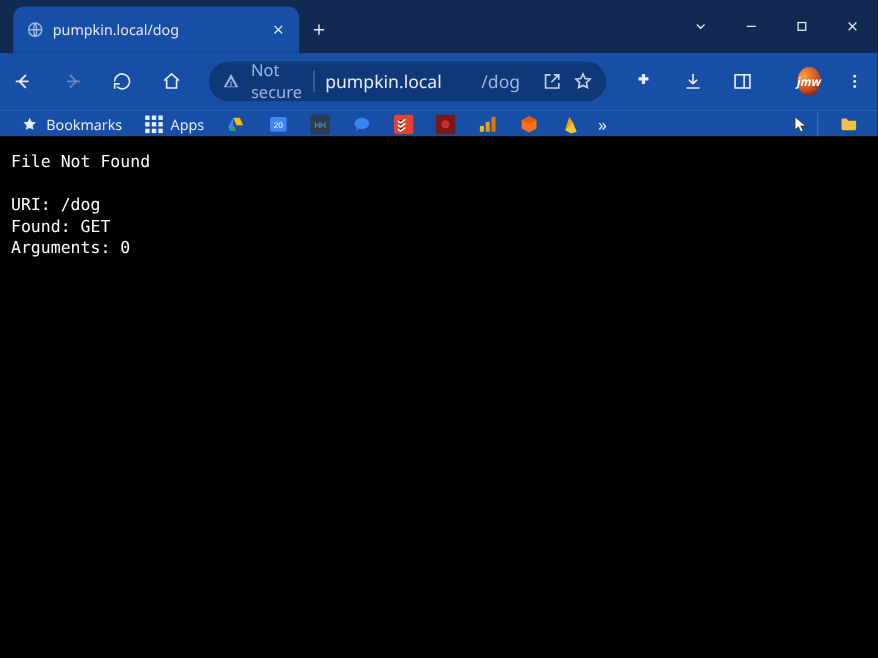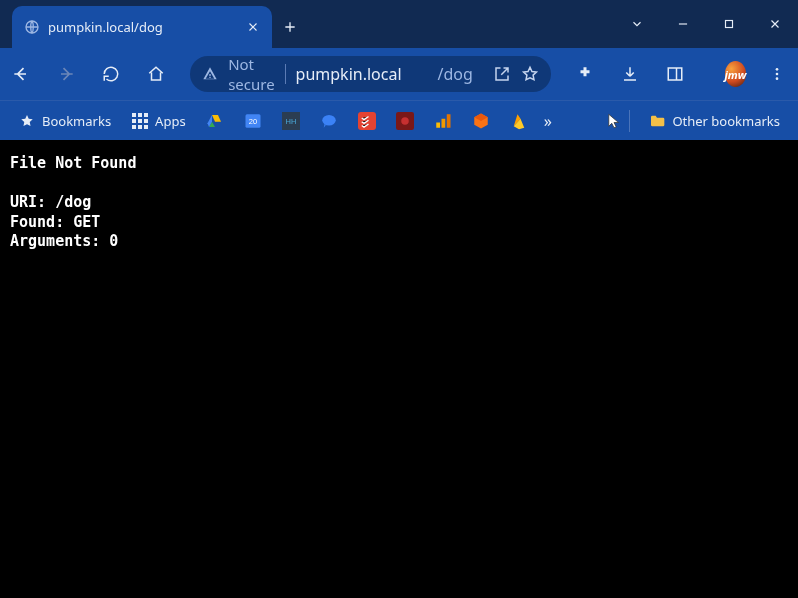--- a/index.html
+++ b/index.html
@@ -57,41 +57,41 @@
     justify-content:center; color:#e6edf7; cursor:pointer; }
 
   .avatar {
     width:26px; height:26px; border-radius:50%;
     background: radial-gradient(circle at 30% 30%, #f8a23d, #d04a20 55%, #3b1b10 100%);
     display:flex; align-items:center; justify-content:center;
     font-size:11px; font-weight:700; color:#fff; font-style:italic;margin-left:19px;
   }
 
   .bookbar {
-    height: 40px; background:#174ea6;
+    height: 24px; background:#174ea6;
     display:flex; align-items:center; gap:4px; padding: 0 10px;
     border-top: 1px solid #2a5aaa;
   }
   .bk-item {
     display:flex; align-items:center; gap:6px; padding: 4px 8px;
     color:#e6edf7; font-size:13px; cursor:pointer; border-radius:4px;
   }
   .bk-icon { width:18px; height:18px; display:flex; align-items:center; justify-content:center; }
   .apps-grid { display:grid; grid-template-columns:repeat(3,4px); grid-template-rows:repeat(3,4px); gap:2px; }
   .apps-grid span { background:#e6edf7; width:4px; height:4px; }
   .chevmore { color:#e6edf7; margin-left:4px; cursor:pointer; }
   .bk-spacer { flex:1; }
   .bk-divider { width:1px; height:22px; background:#4a74ba; margin:0 6px; }
 
   .page {
     background:#000; color:#fff; font-family: ui-monospace, Menlo, Consolas, monospace;
     font-size:15px; padding: 14px 10px;
     height: calc(598px - 48px - 52px - 40px);
   }
-  .page p { white-space: pre; line-height: 1.3; font-weight:700; }
+  .page p { white-space: pre; line-height: 1.3; font-weight:400; }
 
   svg { display:block; }
 </style>
 </head>
 <body>
 
 <div class="titlebar">
   <div class="tab">
     <span class="globe">
       <svg viewBox="0 0 24 24" fill="none" stroke="currentColor" stroke-width="2">
@@ -314,21 +314,20 @@
   <svg width="18" height="18" viewBox="0 0 24 24" fill="#fff" stroke="#333" stroke-width="1" style="margin-right:-4px;">
       <path d="M5 3l0 16 4-4 3 6 3-1-3-6 6 0z"></path>
     </svg>
   <span class="bk-divider"></span>
   <div class="bk-item">
     <span class="bk-icon">
       <svg width="16" height="16" viewBox="0 0 24 24" fill="#f4c048">
           <path d="M3 6a2 2 0 012-2h5l2 3h9a2 2 0 012 2v9a2 2 0 01-2 2H5a2 2 0 01-2-2V6z"></path>
         </svg>
     </span>
-    <span>Other bookmarks</span>
   </div>
 </div>
 
 <div class="page">
   <p>File Not Found</p>
   <p>&nbsp;</p>
   <p>URI: /dog</p>
   <p>Found: GET</p>
   <p>Arguments: 0</p>
 </div>

